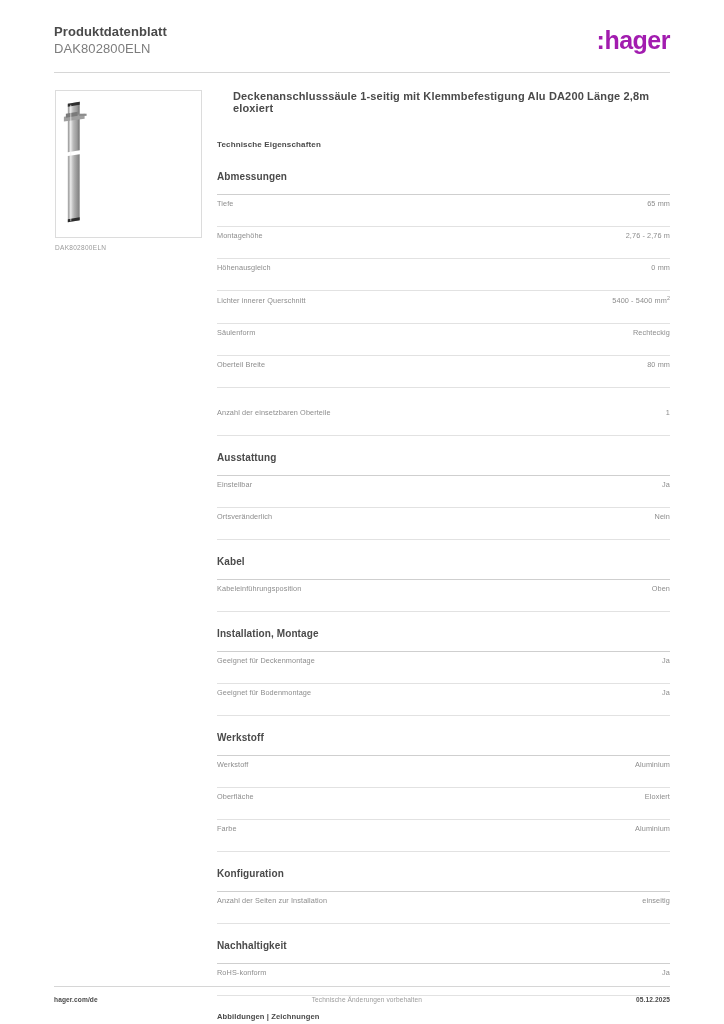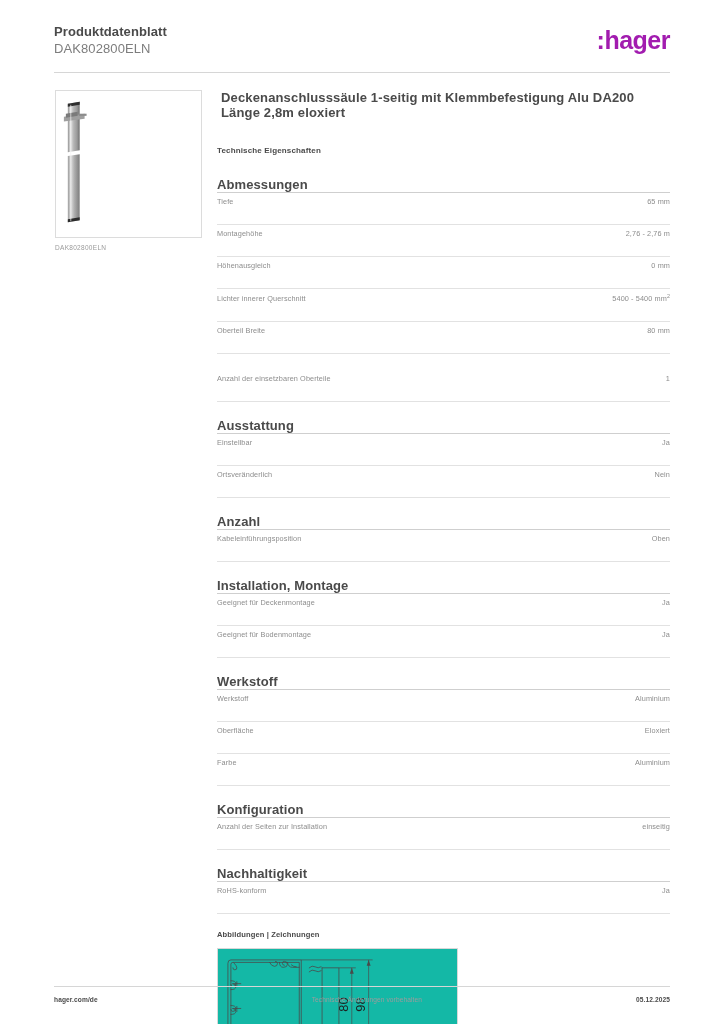--- a/index.html
+++ b/index.html
@@ -90,41 +90,41 @@
   }
 
   
   .content {
     position: absolute;
     left: 217px;
     top: 90px;
     width: 453px;
   }
   .product-name {
-    font-size: 13px;
+    font-size: 11px;
     font-weight: bold;
     color: #4a4a4a;
     letter-spacing: 0.15px;
-    margin: 0 0 26px 4px;
+    margin: 0 0 26px 16px;
   }
   .section-main-title {
     font-size: 8px;
     font-weight: bold;
     color: #4a4a4a;
     letter-spacing: 0.15px;
     margin: 0 0 22px 0;
   }
 
   .spec-group { margin-bottom: 16px; }
   .group-title {
-    font-size: 13px;
-    font-weight: bold;
-    color: #4a4a4a;
-    letter-spacing: 0.1px;
-    padding-bottom: 0;
+    font-size: 10px;
+    font-weight: bold;
+    color: #4a4a4a;
+    letter-spacing: 0.1px;
+    padding-bottom: 12px;
     border-bottom: 1px solid #cfcfcf;
   }
   .spec-row {
     display: flex;
     justify-content: space-between;
     align-items: baseline;
     font-size: 7.3px;
     color: #8d8d8d;
     padding: 4px 0 18px 0;
     border-bottom: 1px solid #e2e2e2;
@@ -255,20 +255,24 @@
           </div>
           <div class="spec-row">
             <span class="spec-label">Höhenausgleich</span>
             <span class="spec-value">0 mm</span>
           </div>
           <div class="spec-row">
             <span class="spec-label">Lichter innerer Querschnitt</span>
             <span class="spec-value">5400 - 5400 mm<sup>2</sup></span>
           </div>
           <div class="spec-row">
+            <span class="spec-label">Säulenform</span>
+            <span class="spec-value">Rechteckig</span>
+          </div>
+          <div class="spec-row">
             <span class="spec-label">Oberteil Breite</span>
             <span class="spec-value">80 mm</span>
           </div>
         </div>
         <div class="spec-group">
           <div class="spec-row">
             <span class="spec-label">Anzahl der einsetzbaren Oberteile</span>
             <span class="spec-value">1</span>
           </div>
         </div>
@@ -277,21 +281,21 @@
           <div class="spec-row">
             <span class="spec-label">Einstellbar</span>
             <span class="spec-value">Ja</span>
           </div>
           <div class="spec-row">
             <span class="spec-label">Ortsveränderlich</span>
             <span class="spec-value">Nein</span>
           </div>
         </div>
         <div class="spec-group">
-          <div class="group-title">Anzahl</div>
+          <div class="group-title">Kabel</div>
           <div class="spec-row">
             <span class="spec-label">Kabeleinführungsposition</span>
             <span class="spec-value">Oben</span>
           </div>
         </div>
         <div class="spec-group">
           <div class="group-title">Installation, Montage</div>
           <div class="spec-row">
             <span class="spec-label">Geeignet für Deckenmontage</span>
             <span class="spec-value">Ja</span>

